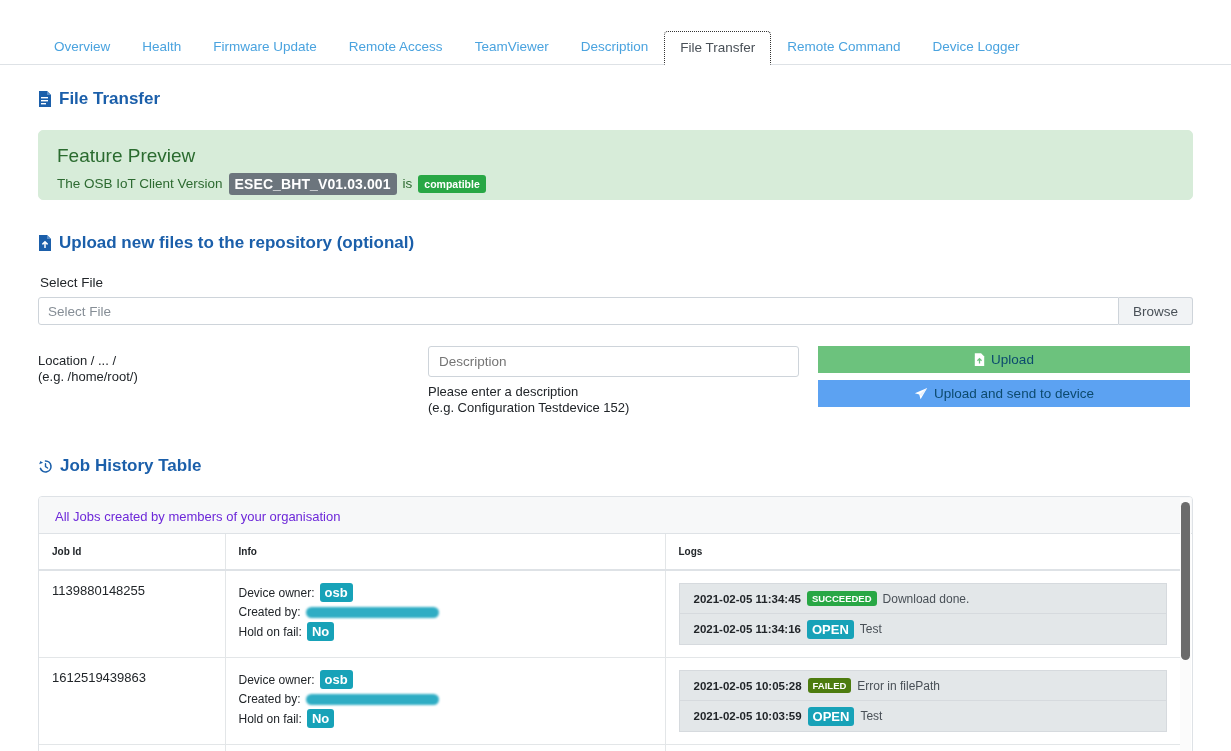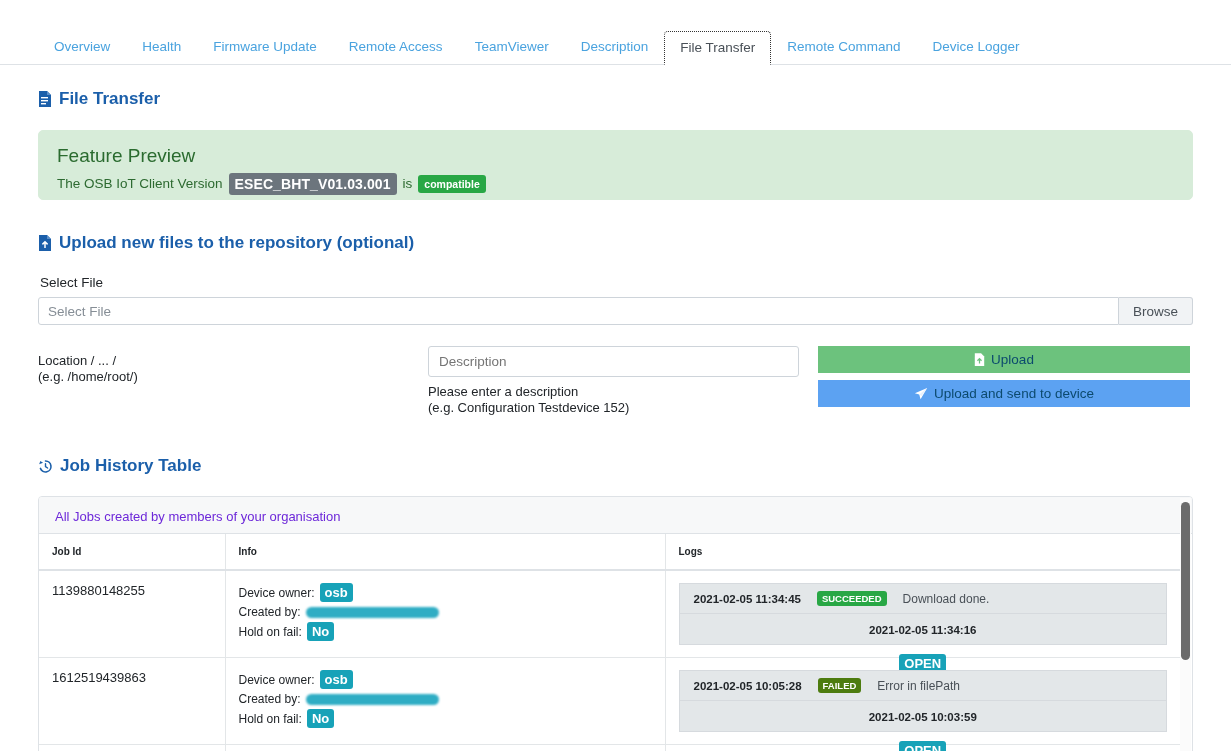--- a/index.html
+++ b/index.html
@@ -241,25 +241,25 @@
   }
   .job-id-cell { font-size: 12.5px; padding-top: 13px; }
   .log-list { display: flex; flex-direction: column; gap: 0; }
   .log-item {
     background: #e3e7e9;
     border: 1px solid #d6dade;
     padding: 8px 14px;
     font-size: 12px;
     display: flex;
     align-items: center;
-    gap: 16px;
+    gap: 6px;
     line-height: 16px;
     height: 31px;
   }
-  .log-item + .log-item { border-top: none; flex-direction: column; }
+  .log-item + .log-item { border-top: none; }
   .log-time { font-weight: bold; color: #212529; font-size: 11.5px; }
   .log-msg { color: #495057; font-size: 12px; }
 
   .scrollbar-track {
     position: absolute;
     top: 1px; right: 1px;
     width: 11px;
     bottom: 1px;
     background: #fbfbfb;
   }

